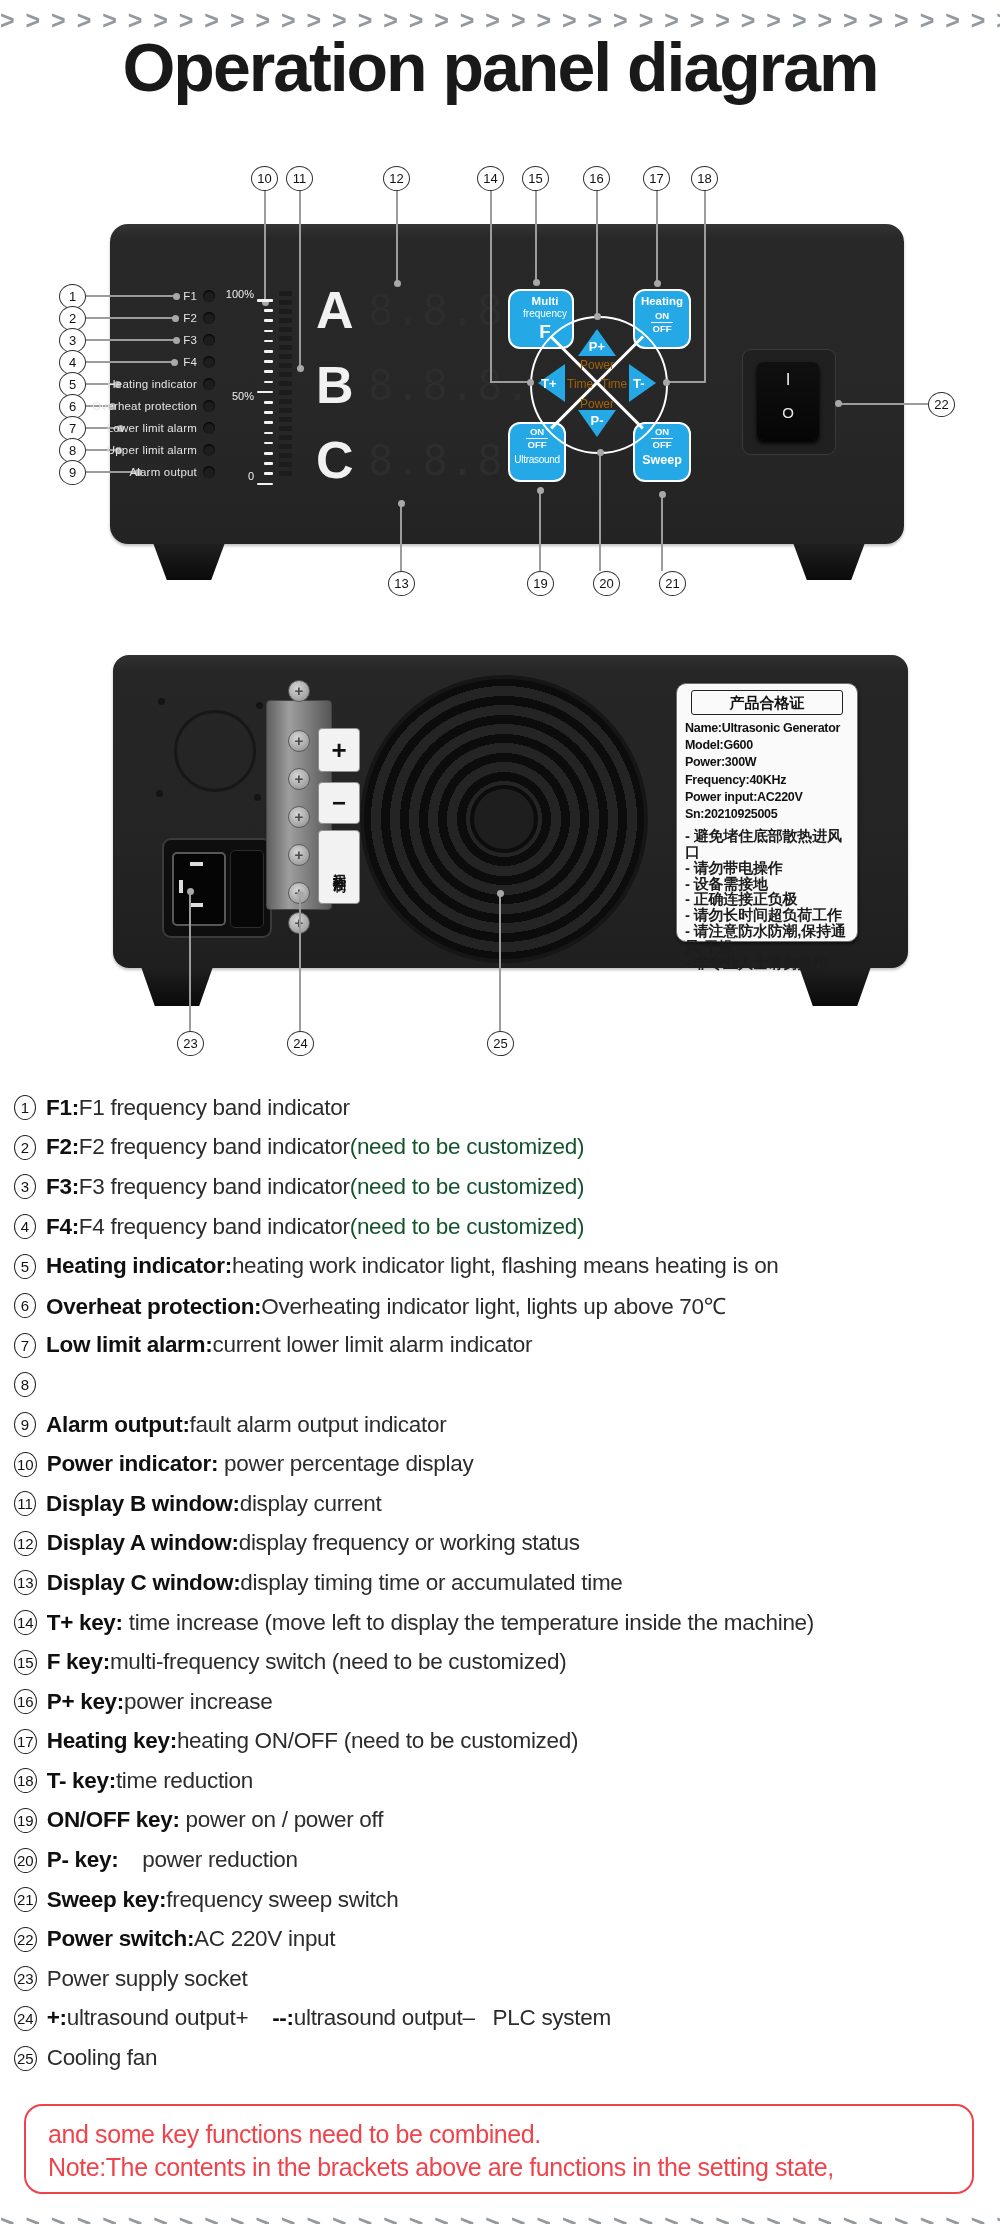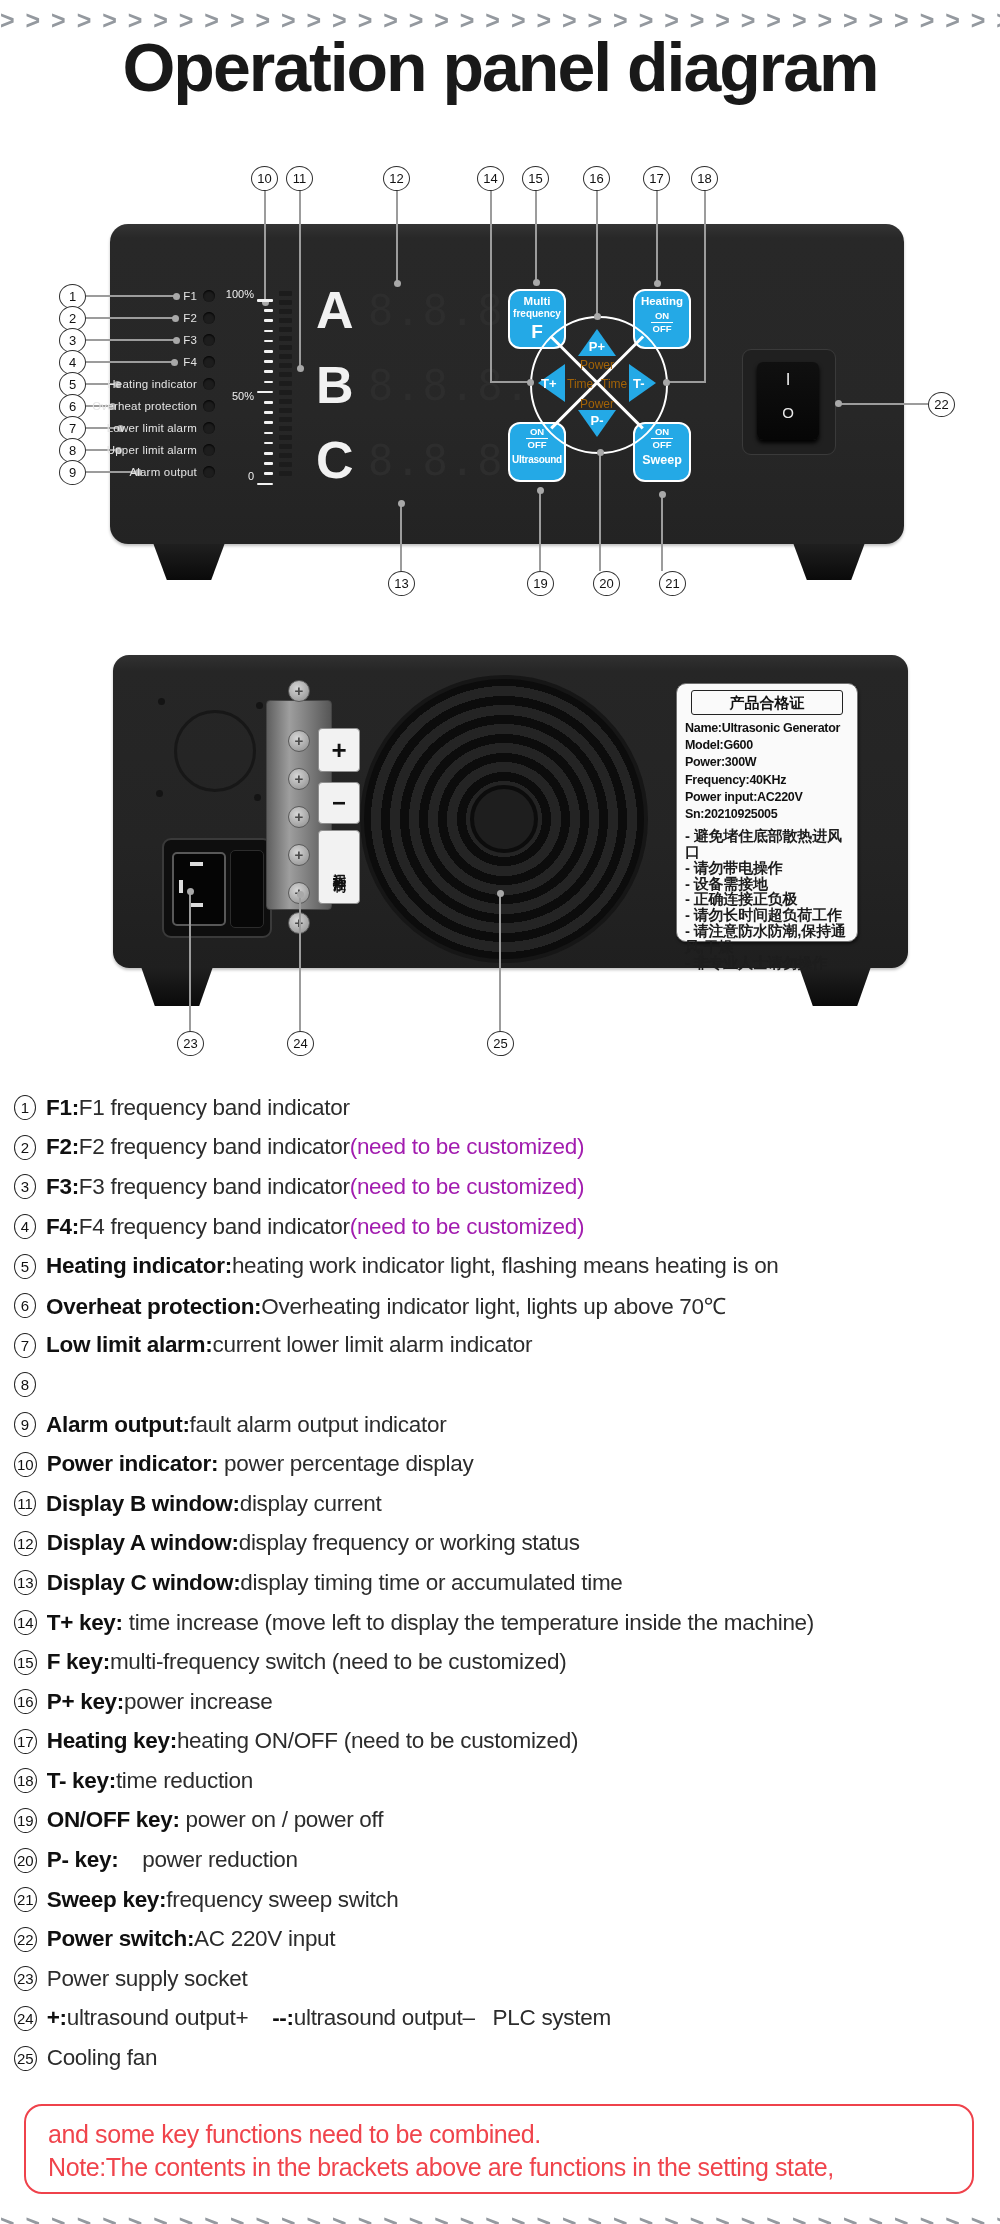--- a/index.html
+++ b/index.html
@@ -34,21 +34,21 @@
   .wtick{background:#f2f2f2;height:2.5px;border-radius:1px;}
   .dseg{background:#1c1c1c;width:13px;height:5px;border-radius:1px;}
   .disp-letter{color:#f1f1f1;font-size:52px;font-weight:bold;line-height:1;}
   .ghost{font-family:"DejaVu Sans Mono",monospace;font-size:42px;color:#2d2d2d;letter-spacing:2px;line-height:1;}
   
   #pad-circle{left:530px;top:316px;width:134px;height:134px;border:2.5px solid #fff;border-radius:50%;}
   .xline{left:532px;top:381px;width:130px;height:2.5px;background:#fff;}
   .bluebtn{width:54px;height:56px;background:#24a9e6;border:2px solid #fff;border-radius:12px;
     color:#fff;text-align:center;display:flex;flex-direction:column;align-items:center;justify-content:flex-start;}
   .bb-l1{font-size:11.5px;font-weight:bold;line-height:1.1;margin-top:4px;}
-  .bb-l2{font-size:10px;font-weight:bold;line-height:1.1;}
+  .bb-l2{font-size:10px;font-weight:normal;line-height:1.1;}
   .bb-big{font-size:19px;font-weight:bold;line-height:1.1;margin-top:3px;}
   .onoff{display:flex;flex-direction:column;align-items:center;margin-top:3px;}
   .onoff span{font-size:9.5px;font-weight:bold;line-height:1.1;}
   .onoff .dv{width:22px;height:0;border-top:1.5px solid #fff;margin:1px 0;}
   .tri{width:0;height:0;}
   .tri-up{border-left:19px solid transparent;border-right:19px solid transparent;border-bottom:27px solid #24a9e6;}
   .tri-down{border-left:19px solid transparent;border-right:19px solid transparent;border-top:27px solid #24a9e6;}
   .tri-left{border-top:19px solid transparent;border-bottom:19px solid transparent;border-right:27px solid #24a9e6;}
   .tri-right{border-top:19px solid transparent;border-bottom:19px solid transparent;border-left:27px solid #24a9e6;}
   .padtxt{color:#a16207;font-size:12px;text-align:center;line-height:1;}
@@ -83,21 +83,21 @@
   .lab-note{font-size:15px;font-weight:bold;color:#1d1d1d;line-height:15.8px;letter-spacing:-.2px;}
   #cert-info{margin-top:5px;}
   #cert-notes{margin-top:5px;}
   
   #legend{left:14px;top:1088px;width:975px;}
   .lrow{display:flex;align-items:center;height:39.6px;}
   .lnum{flex:none;display:flex;align-items:center;justify-content:center;min-width:22px;height:25px;
     padding:0 2px;border:1.7px solid #222;border-radius:50%;font-size:15px;color:#111;margin-right:10px;box-sizing:border-box;}
   .ltxt{font-size:22.5px;color:#2c2c2c;letter-spacing:-.3px;white-space:pre;}
   .seg-b{font-weight:bold;color:#101010;}
-  .seg-r{color:#a21caf;}
+  .seg-r{color:#14532d;}
   
   #note-box{left:24px;top:2104px;width:950px;height:90px;border:2px solid #ef424b;border-radius:18px;
     color:#f0444c;font-size:25px;letter-spacing:-.4px;padding:12px 8px 0 22px;box-sizing:border-box;line-height:1.3;}
 </style>
 </head>
 <body>
 
 <div id="stage">
 
   <div class="abs" id="chevrons-top">&gt; &gt; &gt; &gt; &gt; &gt; &gt; &gt; &gt; &gt; &gt; &gt; &gt; &gt; &gt; &gt; &gt; &gt; &gt; &gt; &gt; &gt; &gt; &gt; &gt; &gt; &gt; &gt; &gt; &gt; &gt; &gt; &gt; &gt; &gt; &gt; &gt; &gt; &gt; &gt; &gt; &gt; &gt; &gt; &gt;</div>
@@ -111,21 +111,21 @@
   <div class="abs scale-label" style="left:214px;top:390px;">50%</div>
   <div class="abs scale-label" style="left:214px;top:470px;">0</div>
 
   <div class="abs disp-letter" style="left:316px;top:284px;">A</div>
   <div class="abs disp-letter" style="left:316px;top:359px;">B</div>
   <div class="abs disp-letter" style="left:316px;top:434px;">C</div>
   <div class="abs ghost" style="left:368px;top:290px;">8.8.8.</div>
   <div class="abs ghost" style="left:368px;top:365px;">8.8.8.</div>
   <div class="abs ghost" style="left:368px;top:440px;">8.8.8.</div>
 
-  <div class="abs bluebtn" style="left:508px;top:289px;">
+  <div class="abs bluebtn" style="left:508px;top:289px;padding-left:8px;">
     <span class="bb-l1">Multi</span>
     <span class="bb-l2">frequency</span>
     <span class="bb-big">F</span>
   </div>
   <div class="abs bluebtn" style="left:633px;top:289px;">
     <span class="bb-l1">Heating</span>
     <span class="onoff">
       <span>ON</span>
       <span class="dv"></span>
       <span>OFF</span>

